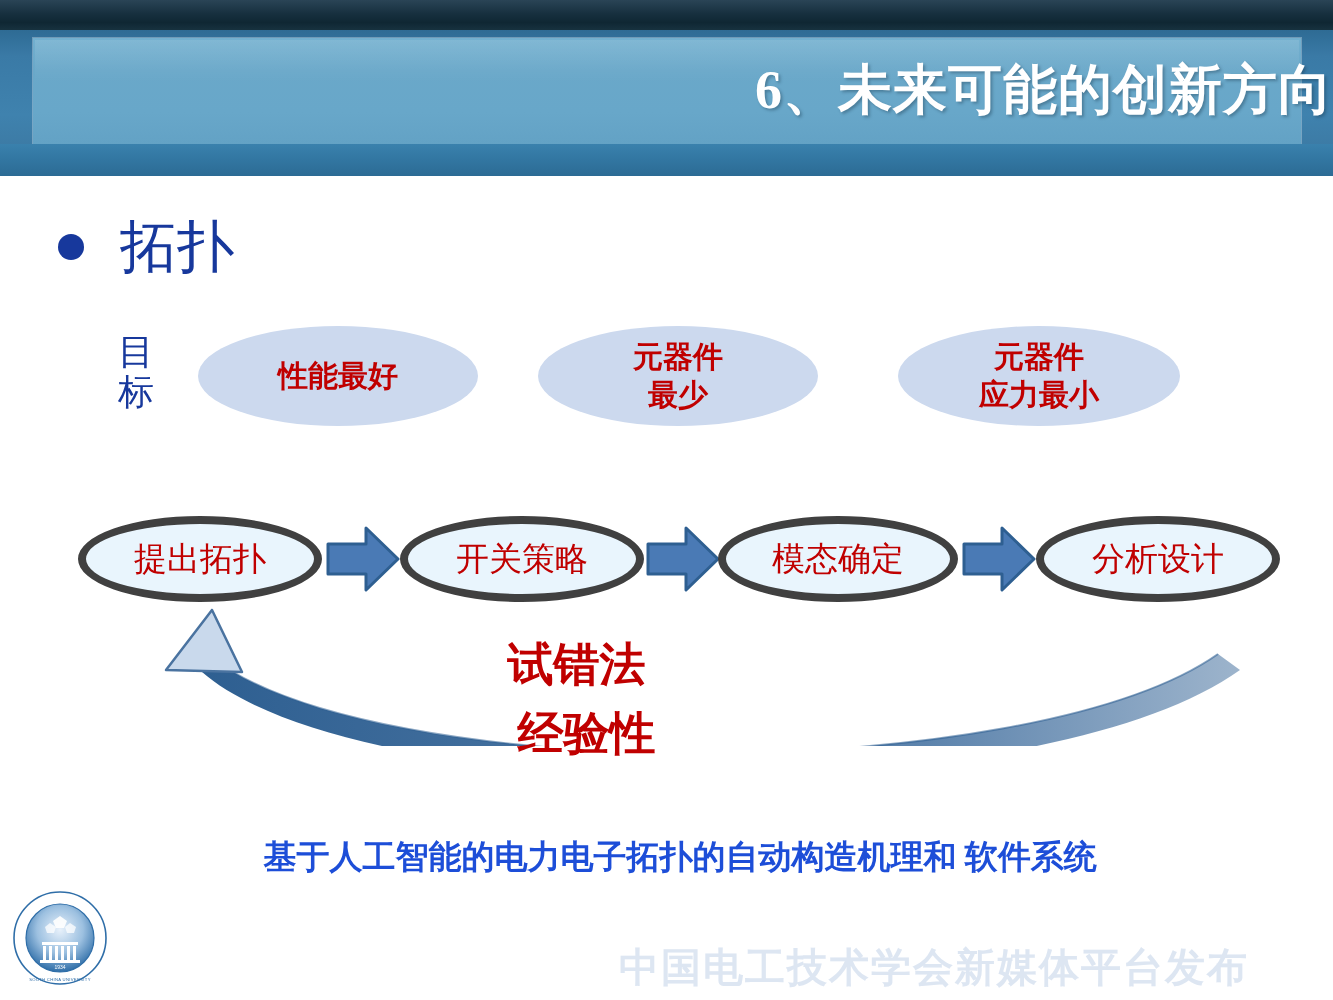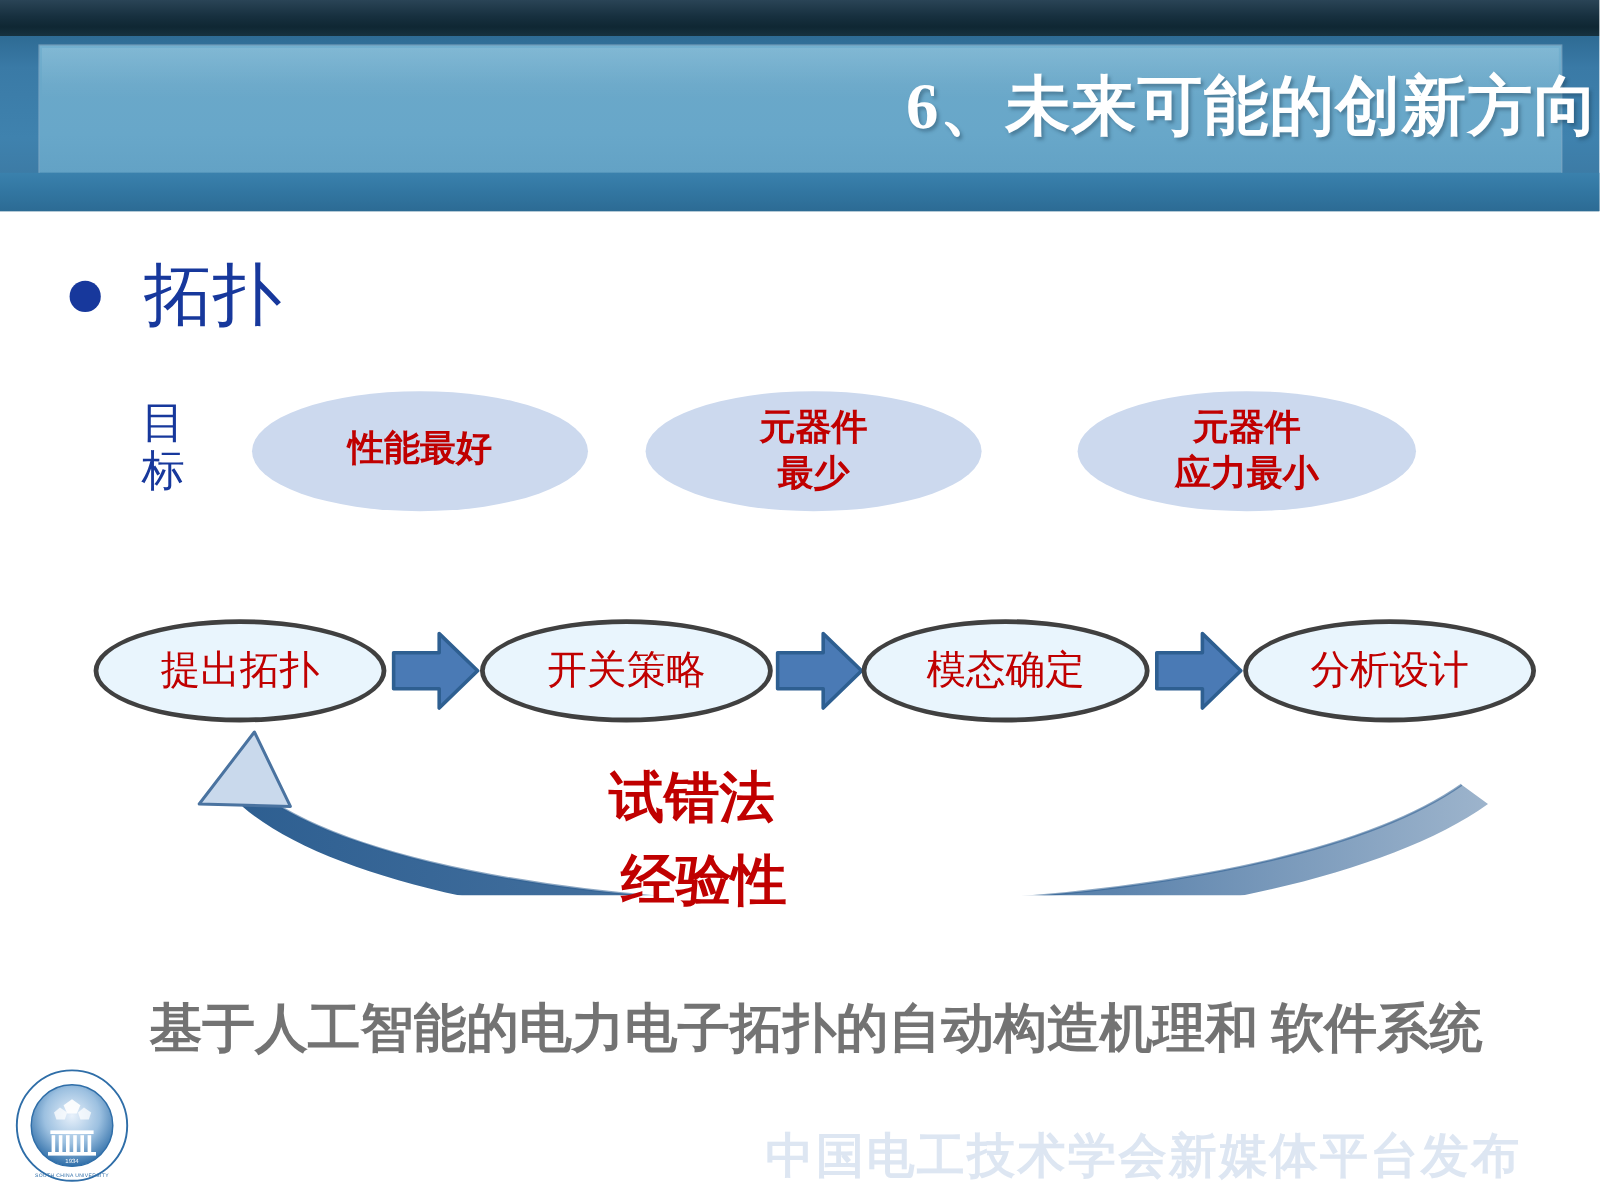--- a/index.html
+++ b/index.html
@@ -112,29 +112,29 @@
     display: flex;
     align-items: center;
     justify-content: center;
     text-align: center;
     color: #c00000;
     font-weight: bold;
     font-size: 30px;
     line-height: 38px;
     font-family: "Liberation Serif", "DejaVu Serif", serif;
   }
-  #goal-1 { left: 210px; top: 326px; width: 280px; height: 100px; font-family: Liberation Mono, monospace; }
+  #goal-1 { left: 198px; top: 326px; width: 280px; height: 100px; }
   #goal-2 { left: 538px; top: 326px; width: 280px; height: 100px; }
   #goal-3 { left: 898px; top: 326px; width: 282px; height: 100px; }
 
   
   .flow-ellipse {
     position: absolute;
     background: #e9f5fd;
-    border: 4px solid #404040;
+    border: 8px solid #404040;
     border-radius: 50%;
     box-sizing: border-box;
     display: flex;
     align-items: center;
     justify-content: center;
     text-align: center;
     color: #c00000;
     font-size: 33px;
     line-height: 38px;
     font-family: "Liberation Serif", "DejaVu Serif", serif;
@@ -179,45 +179,45 @@
     line-height: 54px;
     font-family: Liberation Sans, sans-serif;
   }
 
   
   #conclusion-text {
     position: absolute;
     left: 120px; top: 830px;
     width: 1120px;
     text-align: center;
-    color: #737373;
-    font-weight: bold;
-    font-size: 44px;
+    color: #1d4ed8;
+    font-weight: bold;
+    font-size: 33px;
     line-height: 55px;
     font-family: "Liberation Serif", "DejaVu Serif", serif;
   }
 
   
   #logo-seal {
     position: absolute;
     left: 12px; top: 890px;
     width: 96px; height: 96px;
   }
 
   
   #watermark {
     position: absolute;
-    left: 638px; top: 942px;
+    left: 619px; top: 942px;
     width: 640px;
     color: #dde6f2;
     font-weight: bold;
     font-size: 40px;
     line-height: 52px;
     letter-spacing: 2px;
-    font-family: Liberation Mono, monospace;
+    font-family: Liberation Serif, serif;
     white-space: nowrap;
   }
 </style>
 </head>
 <body>
 
 <div id="header-banner">
   <div class="hdr-dark-strip"></div>
   <div class="hdr-mid-band"></div>
   <div class="hdr-inner-box"></div>

